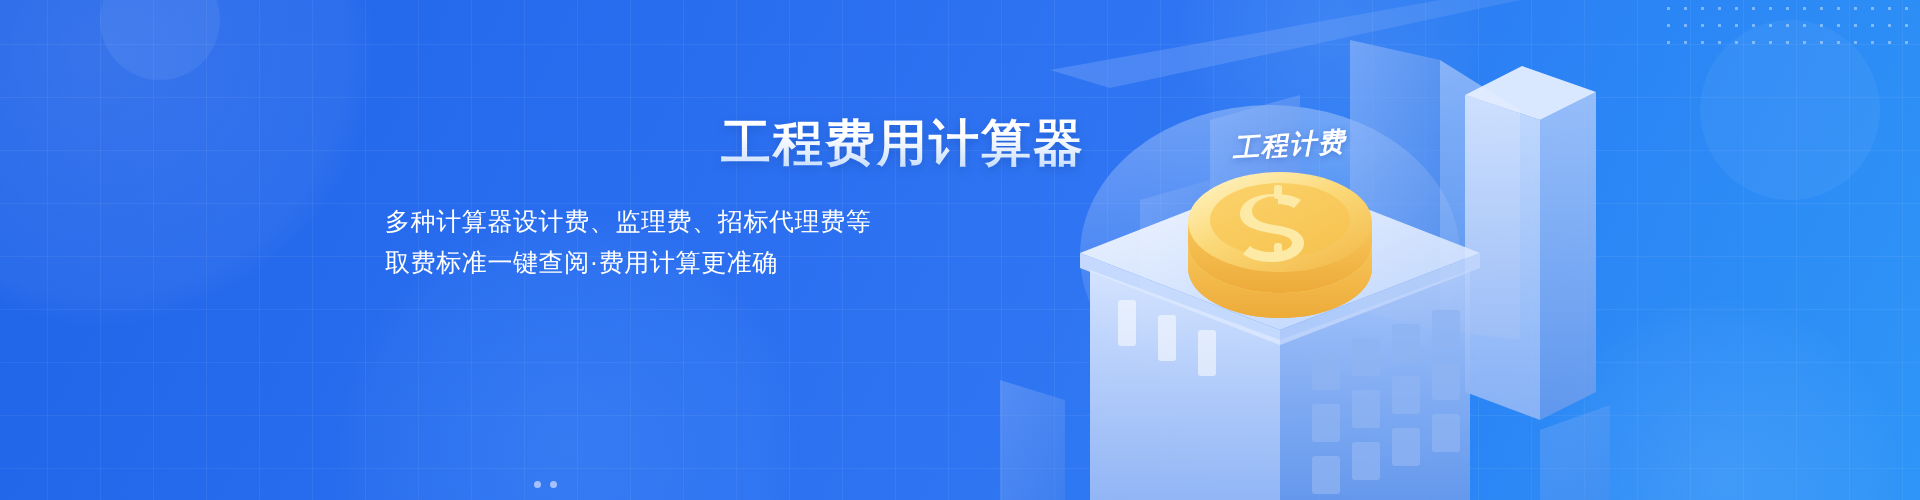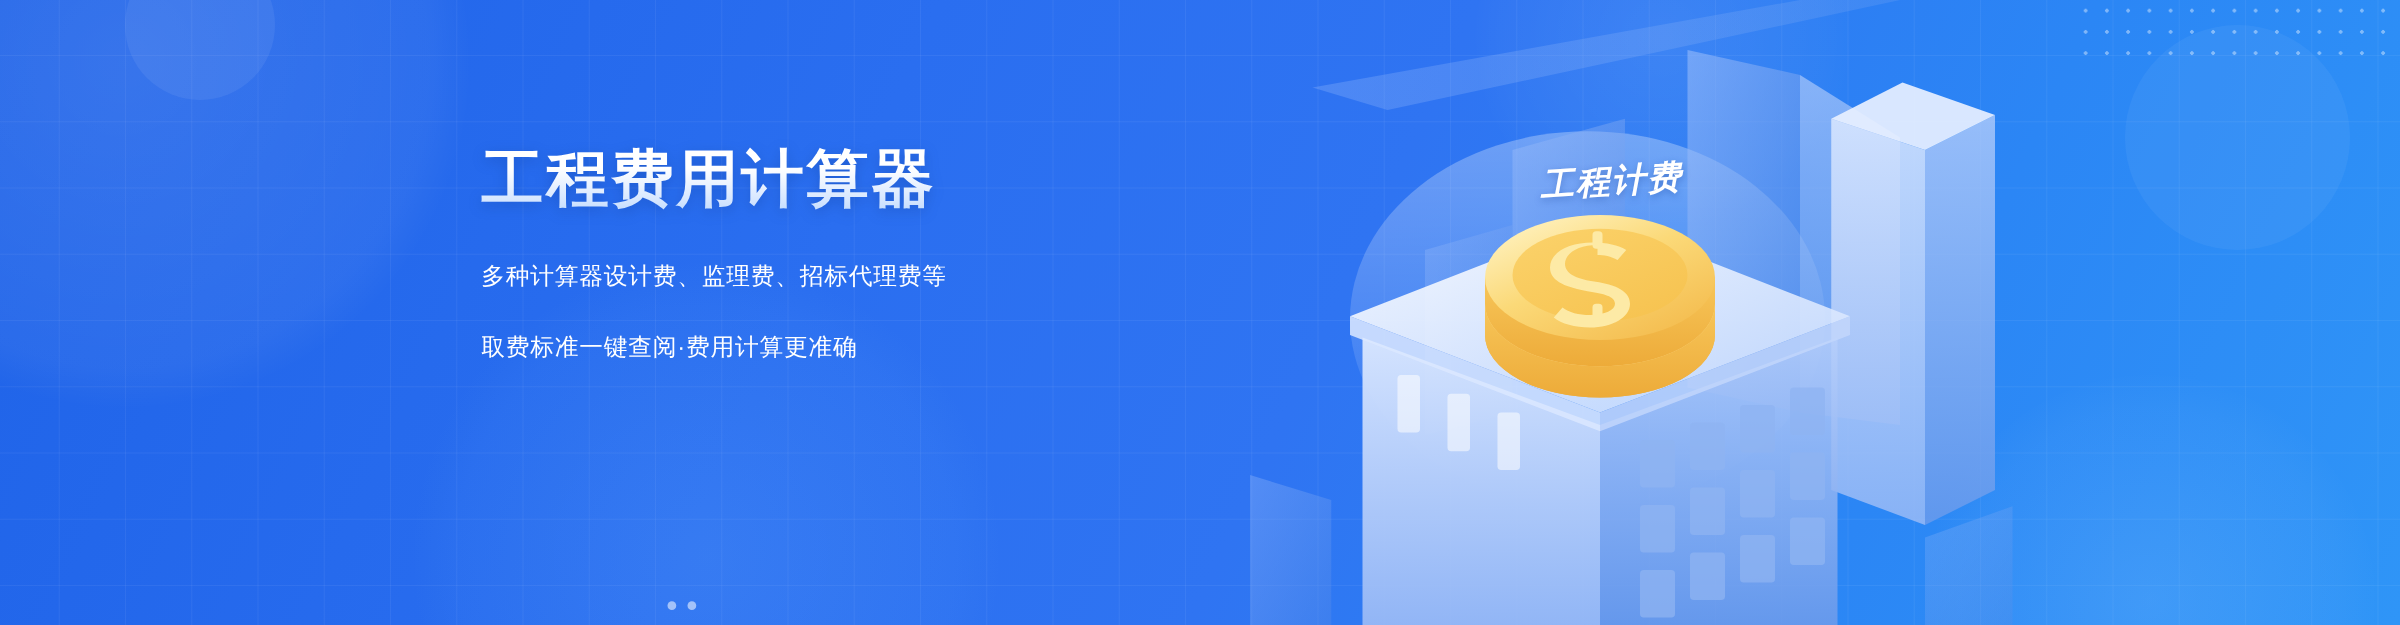--- a/index.html
+++ b/index.html
@@ -58,24 +58,25 @@
     font-weight: 700;
     line-height: 62px;
     letter-spacing: 2px;
     background: linear-gradient(180deg, #ffffff 36%, #d5e6ff 78%, #b9d6fb 100%);
     -webkit-background-clip: text;
     background-clip: text;
     color: transparent;
     -webkit-text-fill-color: transparent;
     filter: drop-shadow(0 3px 5px rgba(10,50,130,0.28));
     white-space: nowrap;
+    text-align: right;
   }
   .subcopy {
     margin-top: 27px;
-    font-size: 19px;
+    font-size: 25px;
     line-height: 41px;
     color: #ffffff;
     letter-spacing: 0.6px;
     font-weight: 400;
     white-space: nowrap;
   }
 
   
   .art {
     position: absolute;
@@ -118,21 +119,21 @@
   <div class="soft-circle c2"></div>
   <div class="soft-circle c3"></div>
   <div class="soft-circle c4"></div>
   <div class="soft-circle c5"></div>
   <div class="soft-circle c6"></div>
   <div class="dot-grid"></div>
 
   <div class="copy">
     <div class="headline">工程费用计算器</div>
     <div class="subcopy">多种计算器设计费、监理费、招标代理费等</div>
-    <div class="subcopy" style="margin-top:16px">取费标准一键查阅·费用计算更准确</div>
+    <div class="subcopy" style="margin-top:0">取费标准一键查阅·费用计算更准确</div>
   </div>
 
   <div class="art">
     <svg width="1040" height="500" viewBox="0 0 1040 500">
       <defs>
         <linearGradient id="bl1" x1="0" y1="0" x2="0" y2="1">
           <stop offset="0" stop-color="#dbe8ff" stop-opacity="0.95"></stop>
           <stop offset="1" stop-color="#9dbcf6" stop-opacity="0.9"></stop>
         </linearGradient>
         <linearGradient id="bl2" x1="0" y1="0" x2="0" y2="1">

